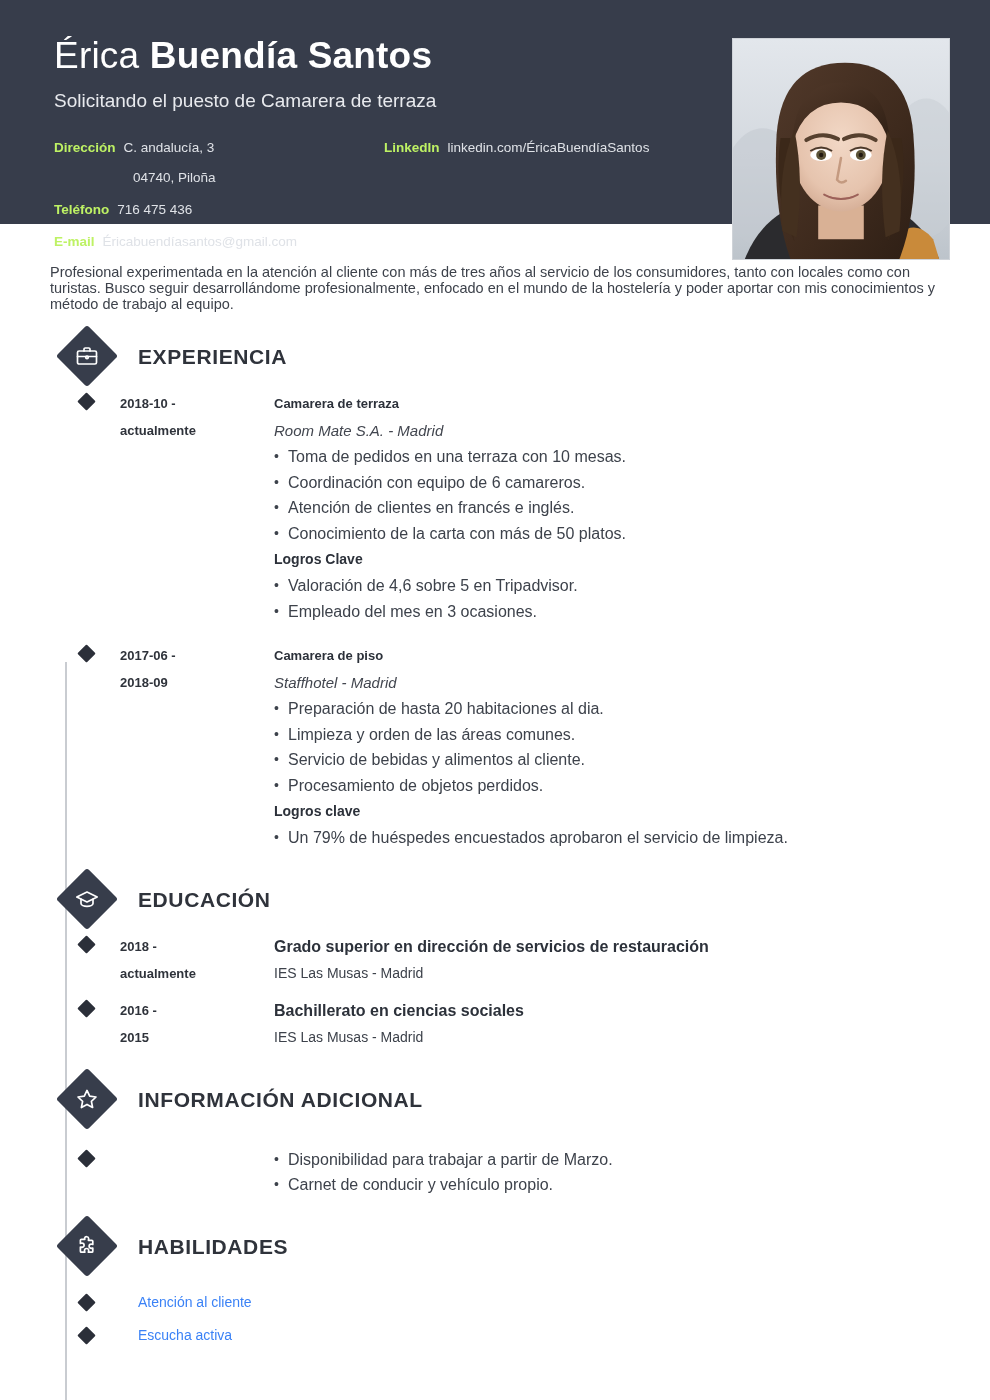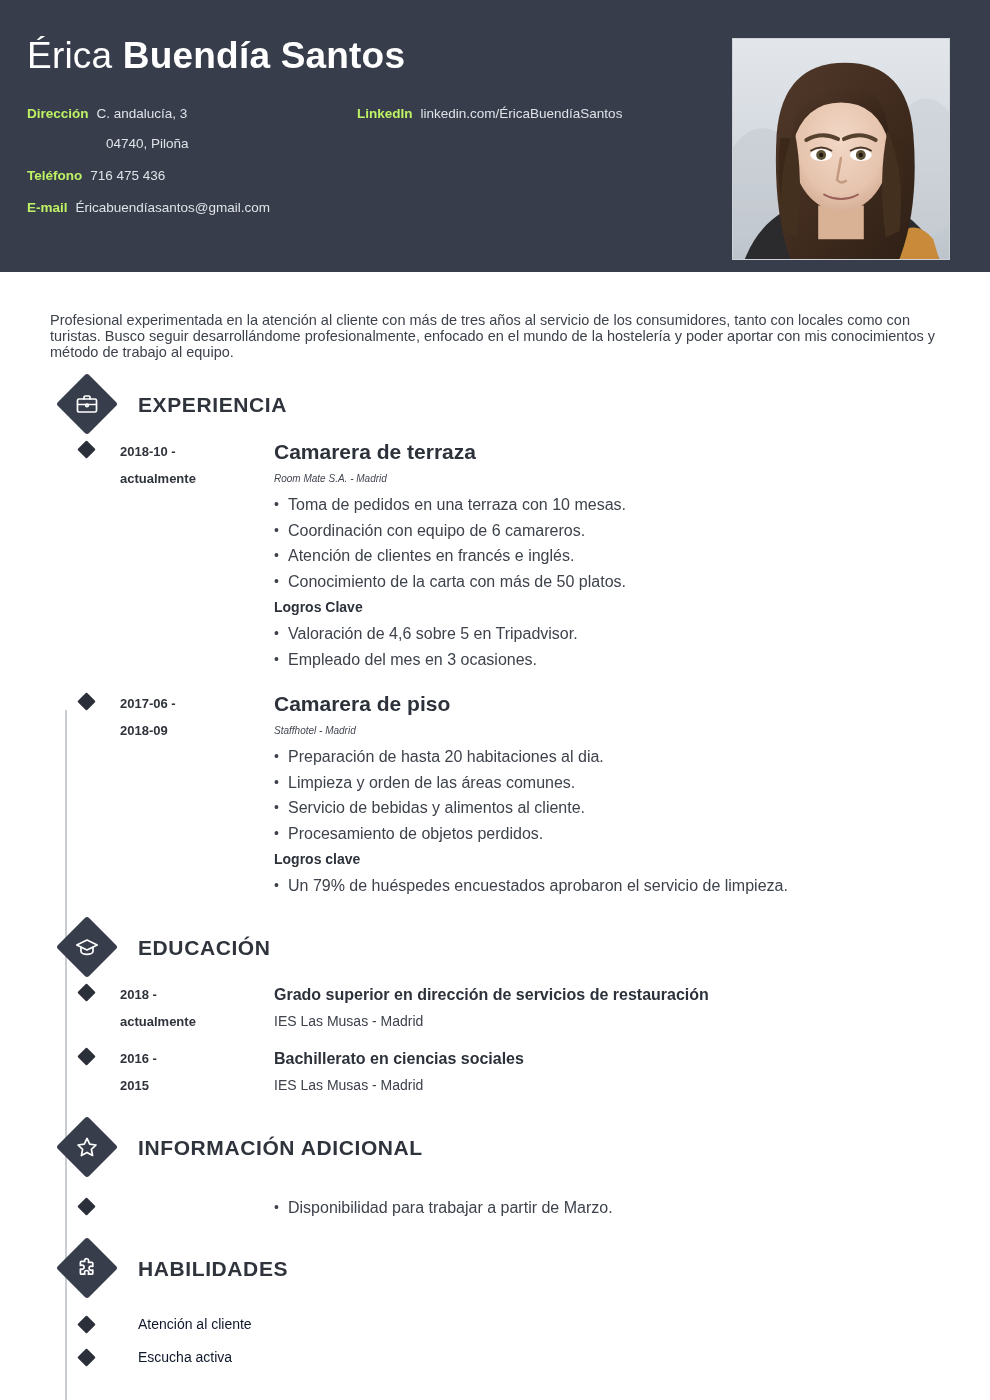--- a/index.html
+++ b/index.html
@@ -14,22 +14,22 @@
     font-family: "Liberation Sans", sans-serif;
     color: #33373f;
     position: relative;
     overflow: hidden;
   }
 
   
   .header {
     position: relative;
     background: #373d4b;
-    height: 272px;
-    padding: 32px 40px 0 27px;
+    height: 224px;
+    padding: 32px 40px 0 54px;
   }
 
   .name-line {
     font-size: 37px;
     line-height: 48px;
     color: #ffffff;
     font-weight: 400;
     letter-spacing: 0.2px;
     white-space: nowrap;
   }
@@ -186,27 +186,27 @@
     font-size: 13px;
     line-height: 27px;
     font-weight: 700;
     color: #2f333b;
     text-align: left;
   }
 
   .entry-body { flex: 1; padding-left: 0; }
 
   .entry-role {
-    font-size: 21px;
+    font-size: 13px;
     font-weight: 700;
     line-height: 27px;
     color: #2c313a;
   }
   .entry-company {
-    font-size: 10px;
+    font-size: 15px;
     font-style: italic;
     line-height: 27px;
     color: #42464f;
   }
   .entry-subhead {
     font-size: 14px;
     font-weight: 700;
     line-height: 27px;
     color: #2c313a;
   }
@@ -251,39 +251,40 @@
     width: 13px;
     height: 13px;
     background: #2b2f39;
     transform: rotate(45deg);
     border-radius: 1px;
   }
   .skill-label {
     margin-left: 73px;
     font-size: 14px;
     line-height: 27px;
-    color: #0f172a;
+    color: #3b82f6;
   }
 
   .sec-gap-exp { margin-top: 22px; }
   .sec-gap { margin-top: 26px; }
   .entry-gap { margin-top: 8px; }
   .addl-gap { margin-top: 14px; }
   .skills-gap { margin-top: 16px; }
 </style>
 </head>
 <body>
 
 <div class="header">
 
   <div class="name-line">
     <span>Érica</span>
     <span class="name-last">Buendía Santos</span>
   </div>
 
+  <div class="job-title">Solicitando el puesto de Camarera de terraza</div>
 
   <div class="contact-grid">
 
     <div class="contact-left">
       <div class="contact-row">
         <span class="contact-label">Dirección</span>
         <span class="contact-value">C. andalucía, 3</span>
       </div>
       <div class="contact-value-2">04740, Piloña</div>
 
@@ -477,20 +478,21 @@
       </div>
       <div class="section-title">INFORMACIÓN ADICIONAL</div>
     </div>
 
     <div class="entry addl-gap">
       <div class="entry-marker"></div>
       <div class="entry-date"></div>
       <div class="entry-body">
         <ul class="bullets">
           <li>Disponibilidad para trabajar a partir de Marzo.</li>
+          <li>Carnet de conducir y vehículo propio.</li>
         </ul>
       </div>
     </div>
   </div>
 
   <div class="section sec-gap">
     <div class="section-head">
       <div class="diamond-badge">
         <svg viewBox="0 0 24 24" fill="none" stroke="#ffffff" stroke-width="1.7" stroke-linecap="round" stroke-linejoin="round">
           <path d="M9.6 4.2a2.1 2.1 0 0 1 4.1.5c0 .6-.3 1.1-.3 1.6h3.4c.6 0 1 .4 1 1v3.1c-.5 0-1-.3-1.6-.3a2.1 2.1 0 0 0 0 4.2c.6 0 1.1-.3 1.6-.3v3.2c0 .6-.4 1-1 1h-3.4c0-.5.3-1 .3-1.6a2.1 2.1 0 0 0-4.2 0c0 .6.3 1.1.3 1.6H6.4c-.6 0-1-.4-1-1V13c.5 0 1 .3 1.6.3a2.1 2.1 0 0 0 0-4.2c-.6 0-1.1.3-1.6.3V6.3c0-.6.4-1 1-1h3.4c0-.5-.3-1-.2-1.1z"></path>

